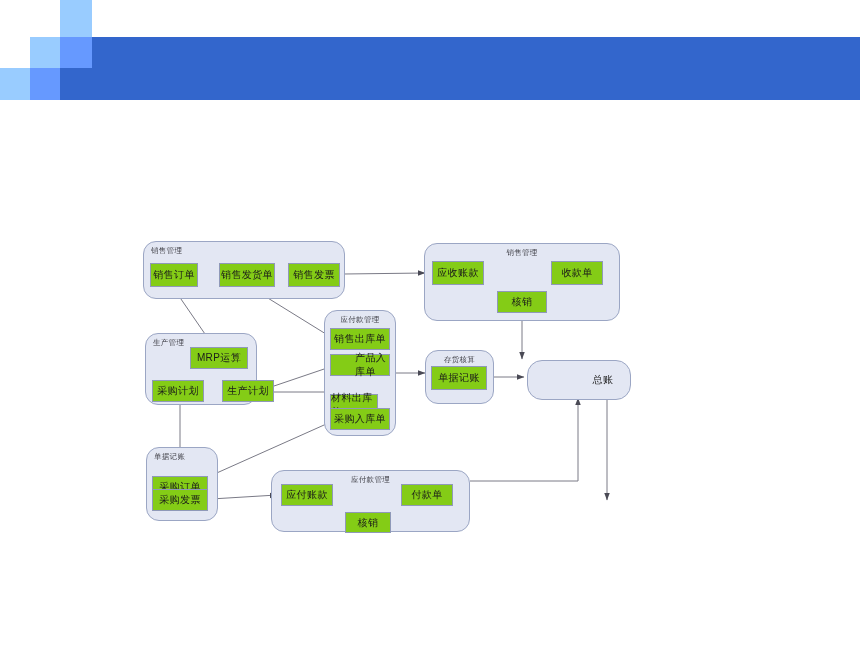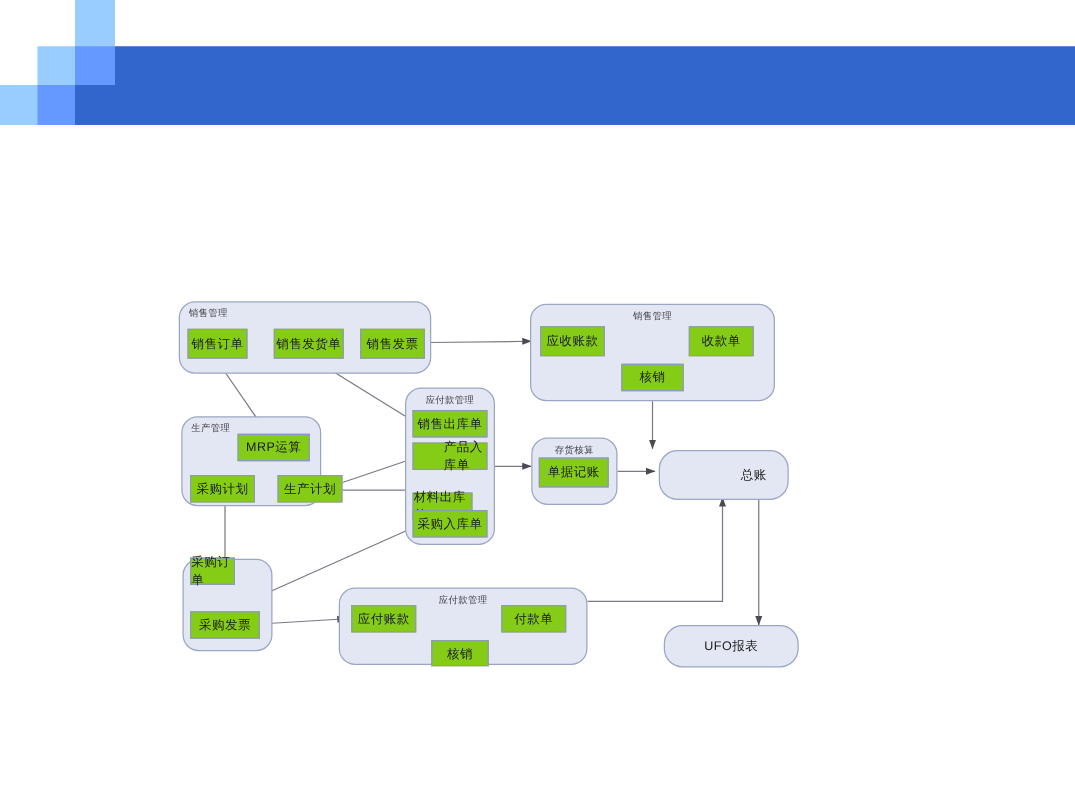--- a/index.html
+++ b/index.html
@@ -161,21 +161,21 @@
   <div class="node" style="left:330px;top:358px;width:48px;height:22px;">
     <span>材料出库单</span>
   </div>
   <div class="node" style="left:330px;top:372px;width:60px;height:22px;">
     <span>采购入库单</span>
   </div>
 
   <div class="group" style="left:146px;top:411px;width:72px;height:74px;">
     <div class="group-title left">单据记账</div>
   </div>
-  <div class="node" style="left:152px;top:410px;width:36px;height:22px;">
+  <div class="node" style="left:152px;top:440px;width:56px;height:22px;">
     <span>采购订单</span>
   </div>
   <div class="node" style="left:152px;top:453px;width:56px;height:22px;">
     <span>采购发票</span>
   </div>
 
   <div class="group" style="left:271px;top:434px;width:199px;height:62px;">
     <div class="group-title">应付款管理</div>
   </div>
   <div class="node" style="left:281px;top:448px;width:52px;height:22px;">
@@ -192,17 +192,14 @@
     <div class="group-title">存货核算</div>
   </div>
   <div class="node" style="left:431px;top:330px;width:56px;height:24px;">
     <span>单据记账</span>
   </div>
 
   <div class="bubble" style="left:527px;top:324px;width:104px;height:40px;padding-left:48px;">
     <span>总账</span>
   </div>
 
-  <div class="bubble" style="left:531px;top:464px;width:108px;height:34px;">
-    <span>UFO报表</span>
-  </div>
 
 </div>
 
 </body></html>

